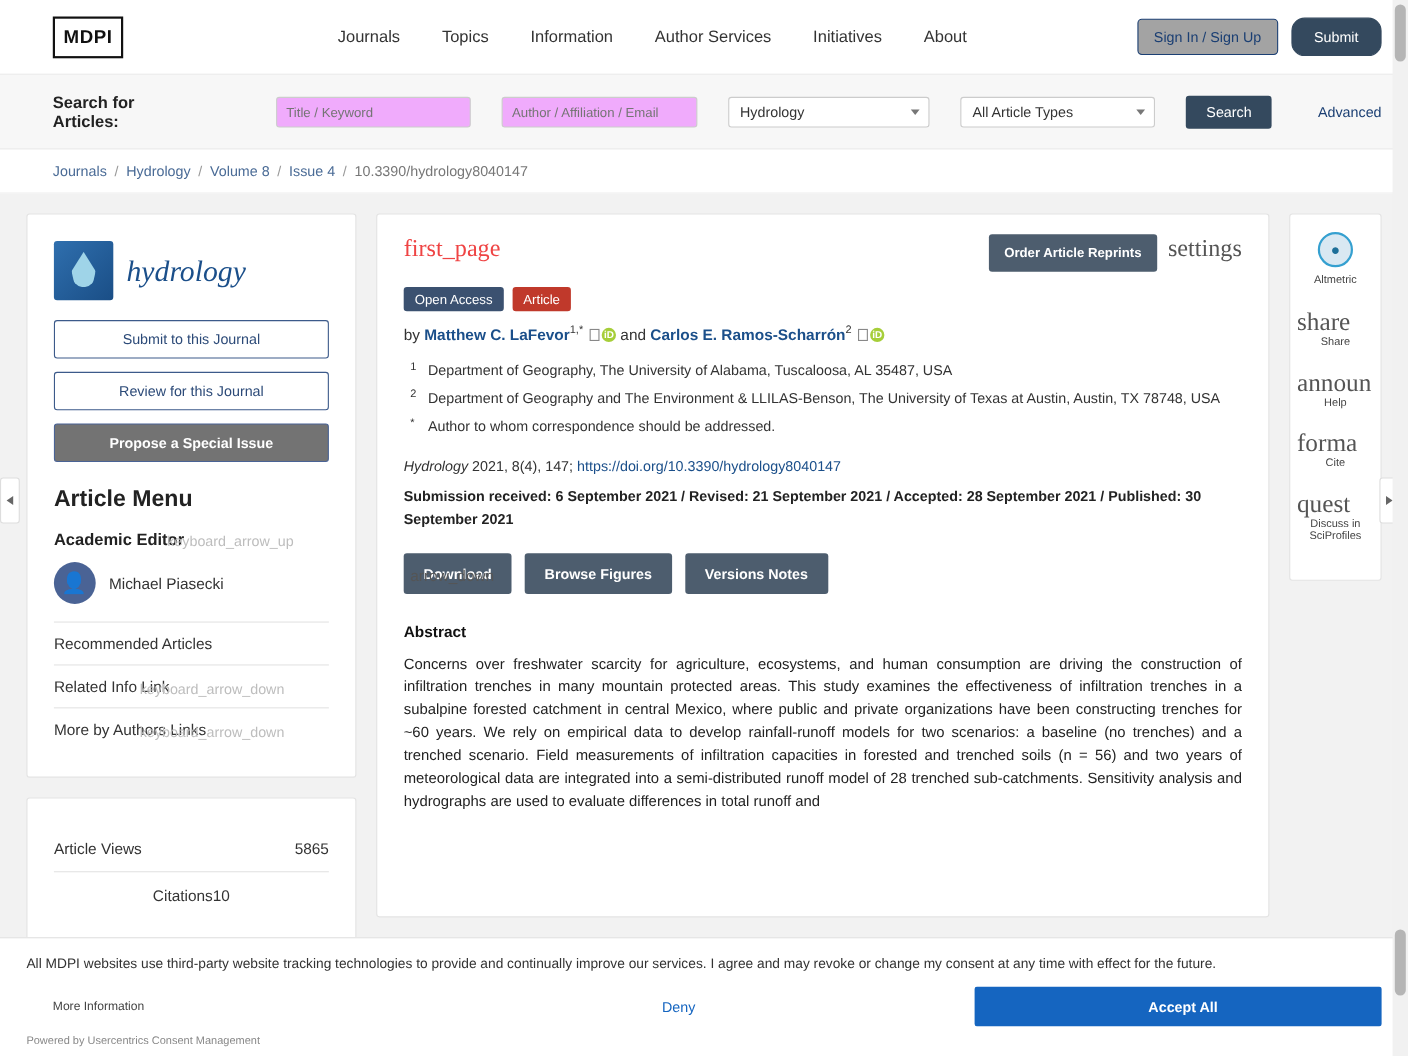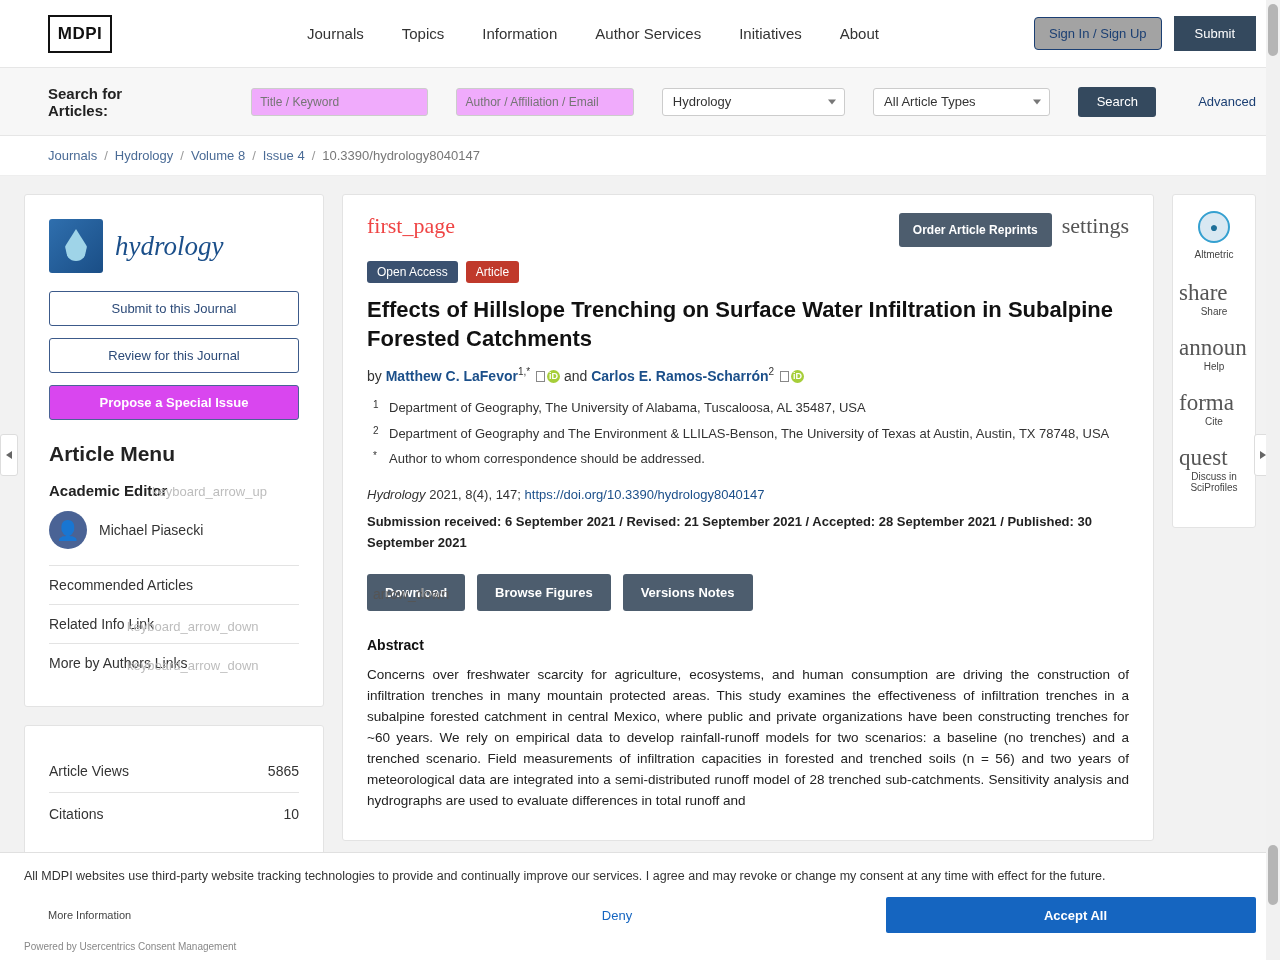--- a/index.html
+++ b/index.html
@@ -42,21 +42,21 @@
     background: #a3a3a3;
     border-radius: 4px;
     padding: 8px 14px;
     font-size: 13px;
     cursor: pointer;
   }
   .btn-solid {
     background: #34495e;
     color: #fff;
     border: 1px solid #34495e;
-    border-radius: 0;
+    border-radius: 12px;
     padding: 9px 20px;
     font-size: 13px;
     cursor: pointer;
   }
 
   
   .searchbar {
     height: 68px;
     background: #f7f7f7;
     border-bottom: 1px solid #e6e6e6;
@@ -151,21 +151,21 @@
   }
   .jname { font-family: "Liberation Serif", serif; font-style: italic; font-size: 27px; color: #1b4f8a; }
   .btn-wide {
     display: block; width: 100%;
     border: 1px solid #3c5a8a;
     background: #fff; color: #2c4a78;
     border-radius: 3px; padding: 9px 0;
     font-size: 13px; text-align: center; margin-bottom: 12px;
     cursor: pointer;
   }
-  .btn-wide.primary { background: #d946ef; color: #fff; border-color: #4a6395; font-weight: bold; }
+  .btn-wide.primary { background: #737373; color: #fff; border-color: #4a6395; font-weight: bold; }
   .h-article-menu { font-size: 21px; font-weight: bold; color: #222; margin: 22px 0 16px; }
   .menu-row {
     display: flex; align-items: center; justify-content: space-between;
     border-bottom: 1px solid #e3e3e3;
     padding: 11px 0;
     font-size: 14px;
     color: #333;
     position: relative;
   }
   .menu-row.noline { border-bottom: none; }
@@ -175,21 +175,21 @@
   .avatar {
     width: 38px; height: 38px; border-radius: 50%;
     background: #4a6395; color: #fff;
     display: flex; align-items: center; justify-content: center;
     font-size: 19px;
   }
   .stat-row {
     display: flex; justify-content: space-between; align-items: center;
     border-bottom: 1px solid #e3e3e3; padding: 13px 0; font-size: 14px;
   }
-  .stat-row:last-child { border-bottom: none; }
+  .stat-row:last-child { border-bottom: none; justify-content: center; }
 
   
   .center {
     flex: 1;
     background: #fff;
     border: 1px solid #e3e3e3;
     border-radius: 3px;
     padding: 18px 24px 28px 24px;
     min-height: 640px;
     position: relative;
@@ -404,21 +404,20 @@
           <button class="btn-reprints">Order Article Reprints</button>
           <div class="settings-ghost">settings</div>
         </div>
       </div>
 
       <div class="badges">
         <span class="badge open">Open Access</span>
         <span class="badge article">Article</span>
       </div>
 
-      <h1 class="title">Effects of Hillslope Trenching on Surface Water Infiltration in Subalpine Forested Catchments</h1>
 
       <div class="authors">
         <span>by</span>
         <a href="#">Matthew C. LaFevor</a><span class="sup">1,*</span>
         <span class="env-icon"></span><span class="orcid">iD</span>
         <span>and</span>
         <a href="#">Carlos E. Ramos-Scharrón</a><span class="sup">2</span>
         <span class="env-icon"></span><span class="orcid">iD</span>
       </div>
 

